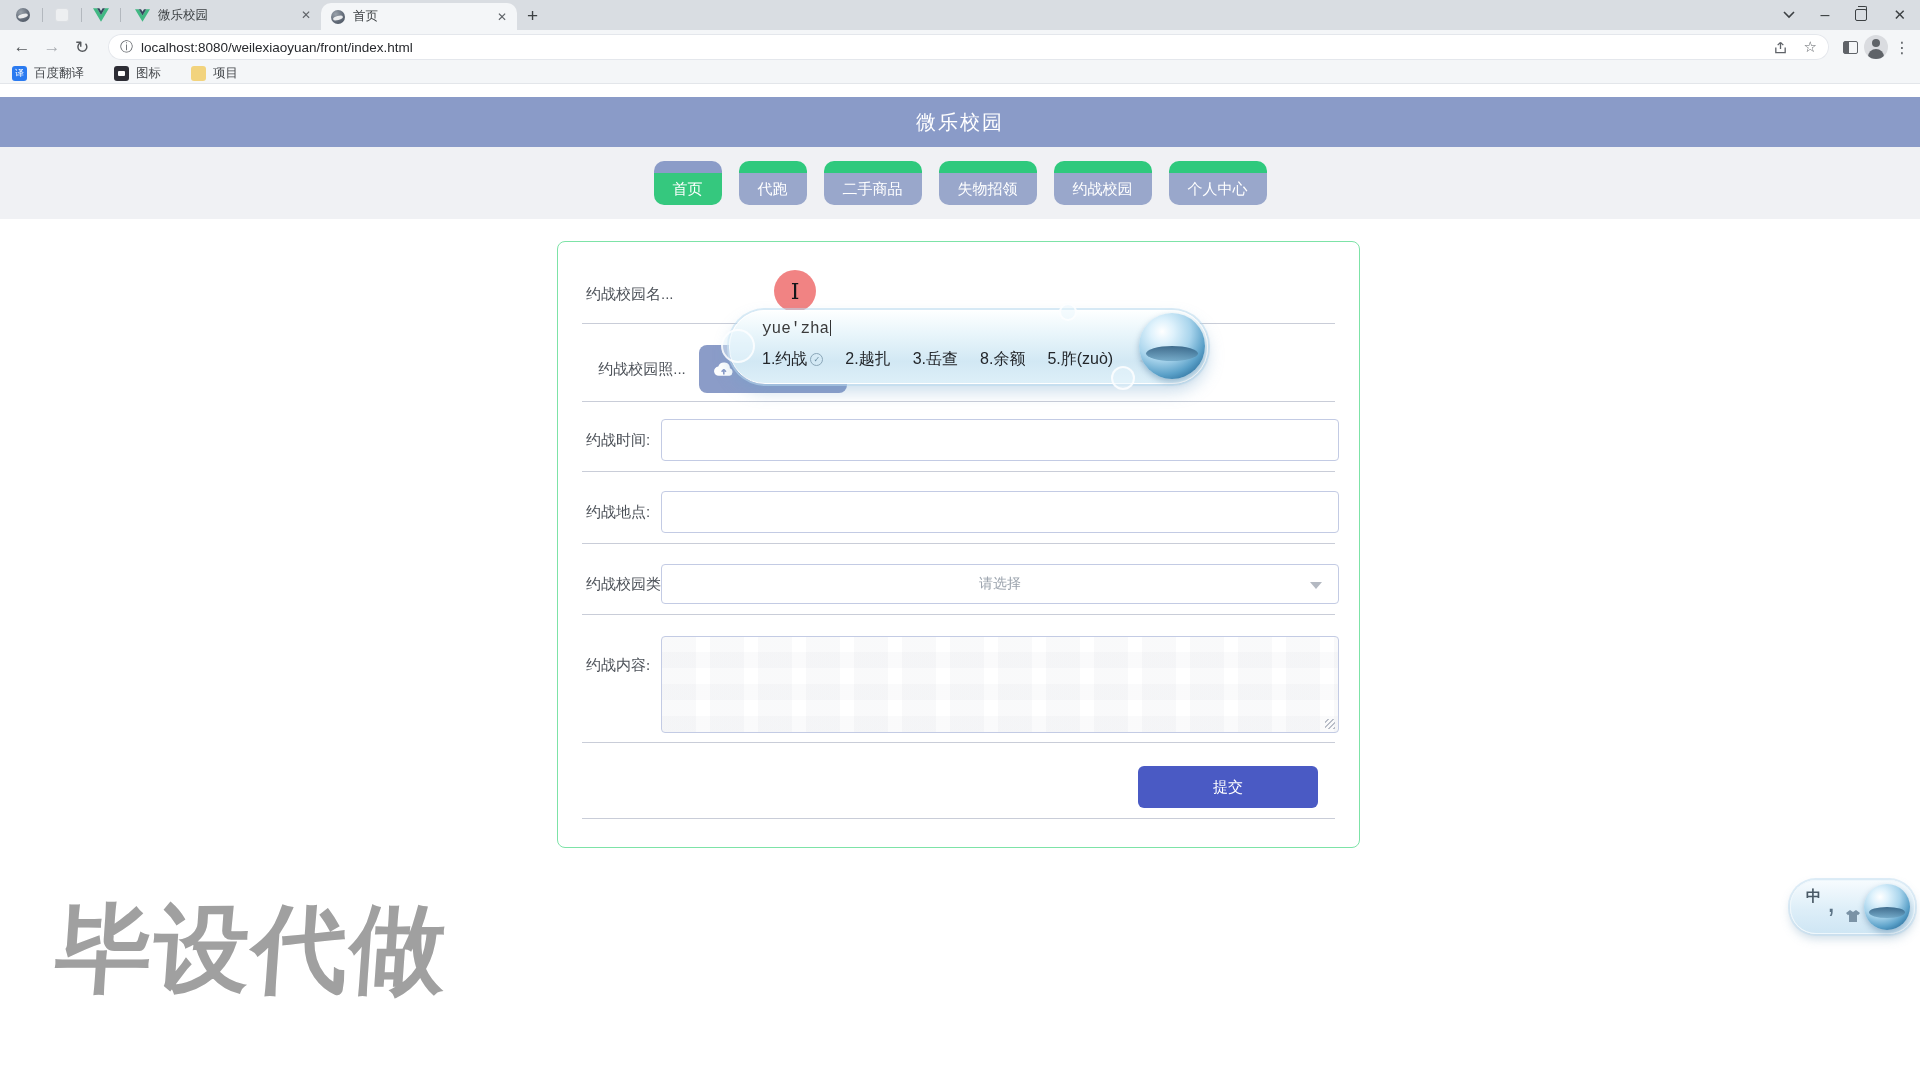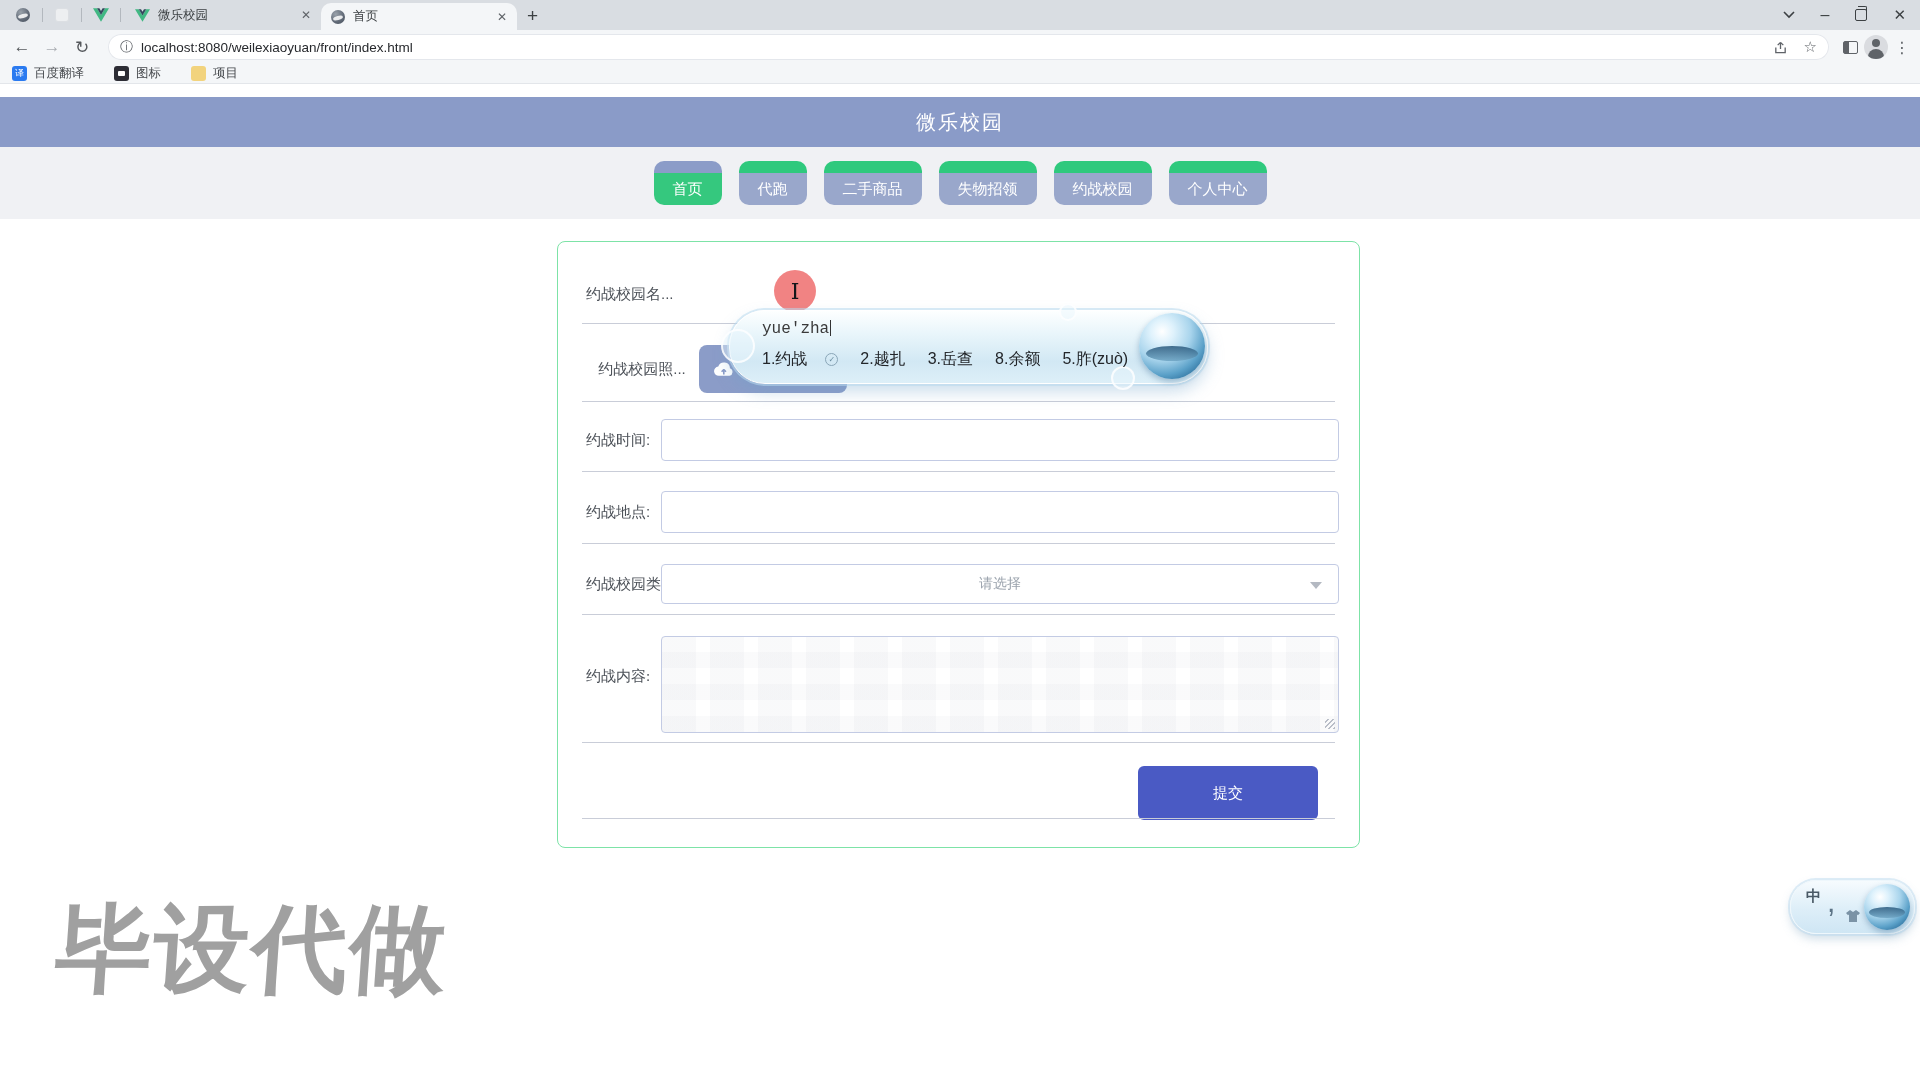--- a/index.html
+++ b/index.html
@@ -79,35 +79,35 @@
             border-radius:4px;background:#fff;box-sizing:border-box;display:flex;align-items:center;justify-content:center;}
   .sel-text{font-size:14px;color:#9ba3ad;}
   .sel-arrow{position:absolute;right:16px;top:17px;width:0;height:0;border-left:6px solid transparent;
              border-right:6px solid transparent;border-top:7px solid #b4b9c2;}
   .f-textarea{position:absolute;left:103px;top:394px;width:678px;height:97px;border:1px solid #c3cbe4;
               border-radius:4px;box-sizing:border-box;
               background-image:repeating-linear-gradient(90deg,rgba(170,175,190,.07) 0 34px,transparent 34px 48px),
                                repeating-linear-gradient(0deg,rgba(170,175,190,.06) 0 16px,transparent 16px 32px);}
   .resize-handle{position:absolute;right:3px;bottom:3px;width:10px;height:10px;
       background:repeating-linear-gradient(135deg,transparent 0 2px,#b9bec8 2px 3.5px);}
-  .submit-btn{position:absolute;left:580px;top:524px;width:180px;height:54px;border:none;border-radius:6px;
+  .submit-btn{position:absolute;left:580px;top:524px;width:180px;height:42px;border:none;border-radius:6px;
               background:#4a5ac4;color:#fff;font-size:15px;font-family:inherit;cursor:pointer;}
 
   
   .click-circle{position:absolute;left:774px;top:270px;width:42px;height:42px;border-radius:50%;
                 background:rgba(238,104,104,.82);z-index:15;display:flex;align-items:center;justify-content:center;}
   .ibeam{font-family:"DejaVu Serif","Liberation Serif",serif;font-size:22px;color:#15151a;}
 
   .ime-popup{position:absolute;left:729px;top:310px;width:477px;height:72px;border-radius:36px;z-index:20;
              background:linear-gradient(180deg,#fdffff 0%,#eaf6fb 30%,#d2e8f4 70%,#ddeff8 100%);
              border:1px solid #fff;
              box-shadow:0 0 0 2px rgba(185,218,238,.55),0 8px 16px rgba(110,160,200,.35);}
   .ime-comp{position:absolute;left:32px;top:9px;font-size:16px;color:#3a3a3a;font-family:Liberation Mono, monospace;}
   .ime-cands{position:absolute;left:32px;top:38px;display:flex;align-items:center;gap:22px;font-size:16px;color:#23262a;}
-  .cand{display:flex;align-items:center;gap:18px;white-space:nowrap;}
+  .cand{display:flex;align-items:center;gap:3px;white-space:nowrap;}
   .cand-cloud{width:13px;height:13px;border-radius:50%;border:1px solid #8aa6b8;box-sizing:border-box;
               color:#6a8ca0;font-size:8px;display:flex;align-items:center;justify-content:center;}
   .cand-arrows{display:flex;gap:4px;font-size:12px;margin-left:4px;}
   .arrow-prev{color:#c7dbe6;}
   .arrow-next{color:#48708d;}
   .ime-ball{position:absolute;right:2px;top:2px;width:66px;height:66px;border-radius:50%;overflow:hidden;
             background:radial-gradient(circle at 35% 28%,#ffffff 0%,#dff2fc 18%,#a8d4ec 45%,#5aa0c8 68%,#2c6e9b 86%,#1d5880 100%);
             box-shadow:0 3px 6px rgba(60,110,150,.4);}
   .ime-ball::after{content:"";position:absolute;left:7px;right:7px;top:33px;height:15px;border-radius:50%;
             background:linear-gradient(180deg,#27567a,#6fa5c4);opacity:.85;}
@@ -253,21 +253,21 @@
     <div class="f-input" style="top:249px;"></div>
     <div class="divider" style="top:301px;"></div>
 
     <div class="f-label" style="top:321px;">约战校园类...</div>
     <div class="f-select">
       <span class="sel-text">请选择</span>
       <span class="sel-arrow"></span>
     </div>
     <div class="divider" style="top:372px;"></div>
 
-    <div class="f-label" style="top:413px;font-family:Liberation Serif, serif;">约战内容:</div>
+    <div class="f-label" style="top:402px;font-family:Liberation Serif, serif;">约战内容:</div>
     <div class="f-textarea">
       <span class="resize-handle"></span>
     </div>
     <div class="divider" style="top:500px;"></div>
 
     <button class="submit-btn">提交</button>
     <div class="divider" style="top:576px;"></div>
   </div>
 
   <div class="click-circle">

